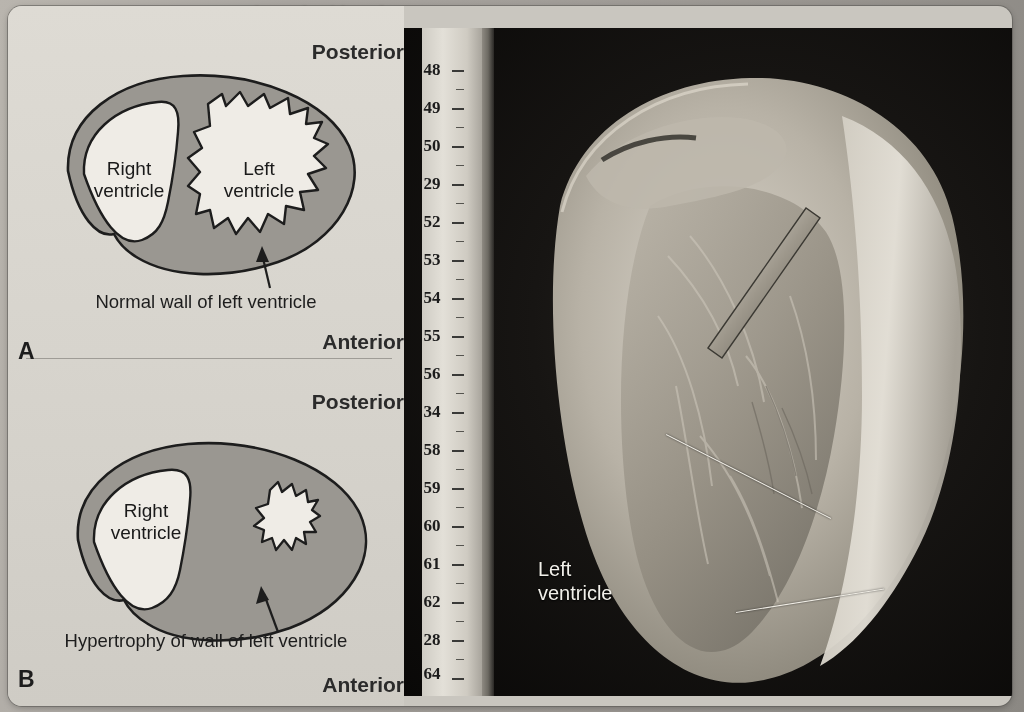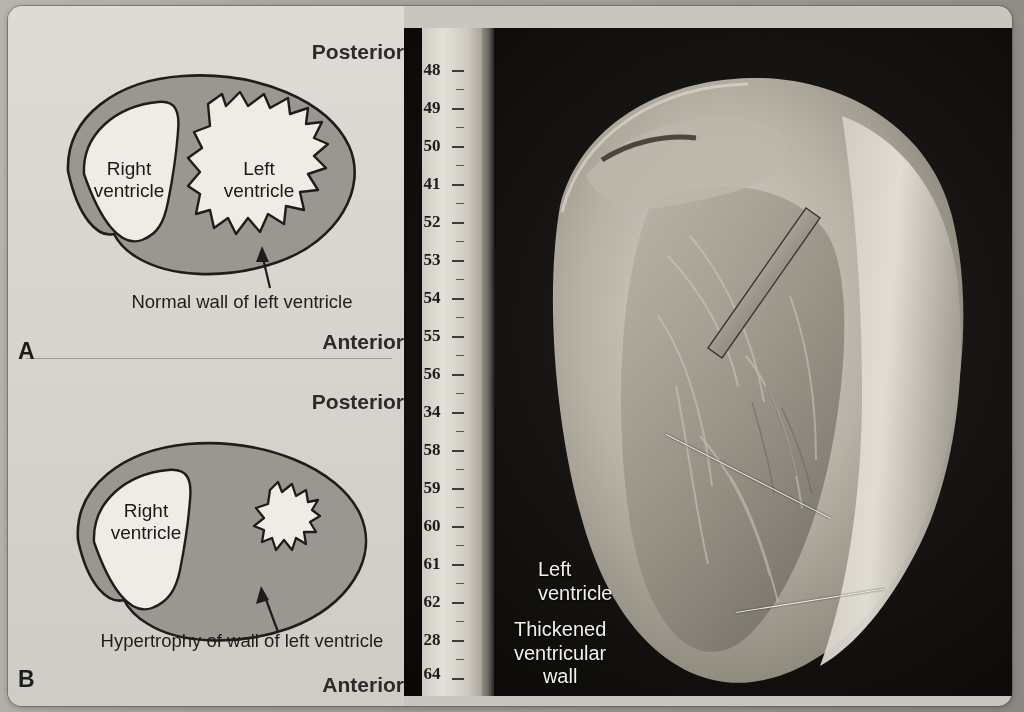--- a/index.html
+++ b/index.html
@@ -96,21 +96,20 @@
   .panel.a .panel-letter { top: 332px; }
   .panel.b .panel-letter { top: 306px; }
 
   .caption {
     position: absolute;
     width: 100%;
     text-align: center;
     font-family: "Liberation Sans", sans-serif;
     font-size: 18.5px;
     color: #1d1d1d;
-    padding-left: 36px;
   }
   .panel.a .caption { top: 285px; }
   .panel.b .caption { top: 622px; left:0; }
 
   svg.heart-svg { position: absolute; left: 0; top: 0; }
 
   .vt-label {
     position: absolute;
     text-align: center;
     font-family: "Liberation Sans", sans-serif;
@@ -300,21 +299,21 @@
 
     <div class="photo">
       <div class="photo-bg"></div>
 
       <div class="ruler"></div>
       <div class="ruler-edge"></div>
 
       <div class="ruler-num" style="top:32px;">48</div>
       <div class="ruler-num" style="top:70px;">49</div>
       <div class="ruler-num" style="top:108px;">50</div>
-      <div class="ruler-num" style="top:146px;">41</div>
+      <div class="ruler-num" style="top:146px;">29</div>
       <div class="ruler-num" style="top:184px;">52</div>
       <div class="ruler-num" style="top:222px;">53</div>
       <div class="ruler-num" style="top:260px;">54</div>
       <div class="ruler-num" style="top:298px;">55</div>
       <div class="ruler-num" style="top:336px;">56</div>
       <div class="ruler-num" style="top:374px;">34</div>
       <div class="ruler-num" style="top:412px;">58</div>
       <div class="ruler-num" style="top:450px;">59</div>
       <div class="ruler-num" style="top:488px;">60</div>
       <div class="ruler-num" style="top:526px;">61</div>
@@ -429,21 +428,16 @@
       </svg>
 
       <div class="leader" style="left:262px; top:406px; width:185px; transform: rotate(27deg);"></div>
       <div class="leader" style="left:332px; top:584px; width:150px; transform: rotate(-9deg);"></div>
 
       <div class="photo-label" style="left:134px; top:530px;">
         <div>Left</div>
         <div>ventricle</div>
       </div>
 
-      <div class="photo-label" style="left:110px; top:590px;">
-        <div>Thickened</div>
-        <div>ventricular</div>
-        <div style="text-align:center;">wall</div>
-      </div>
     </div>
 
   </div>
 </div>
 
 </body></html>

